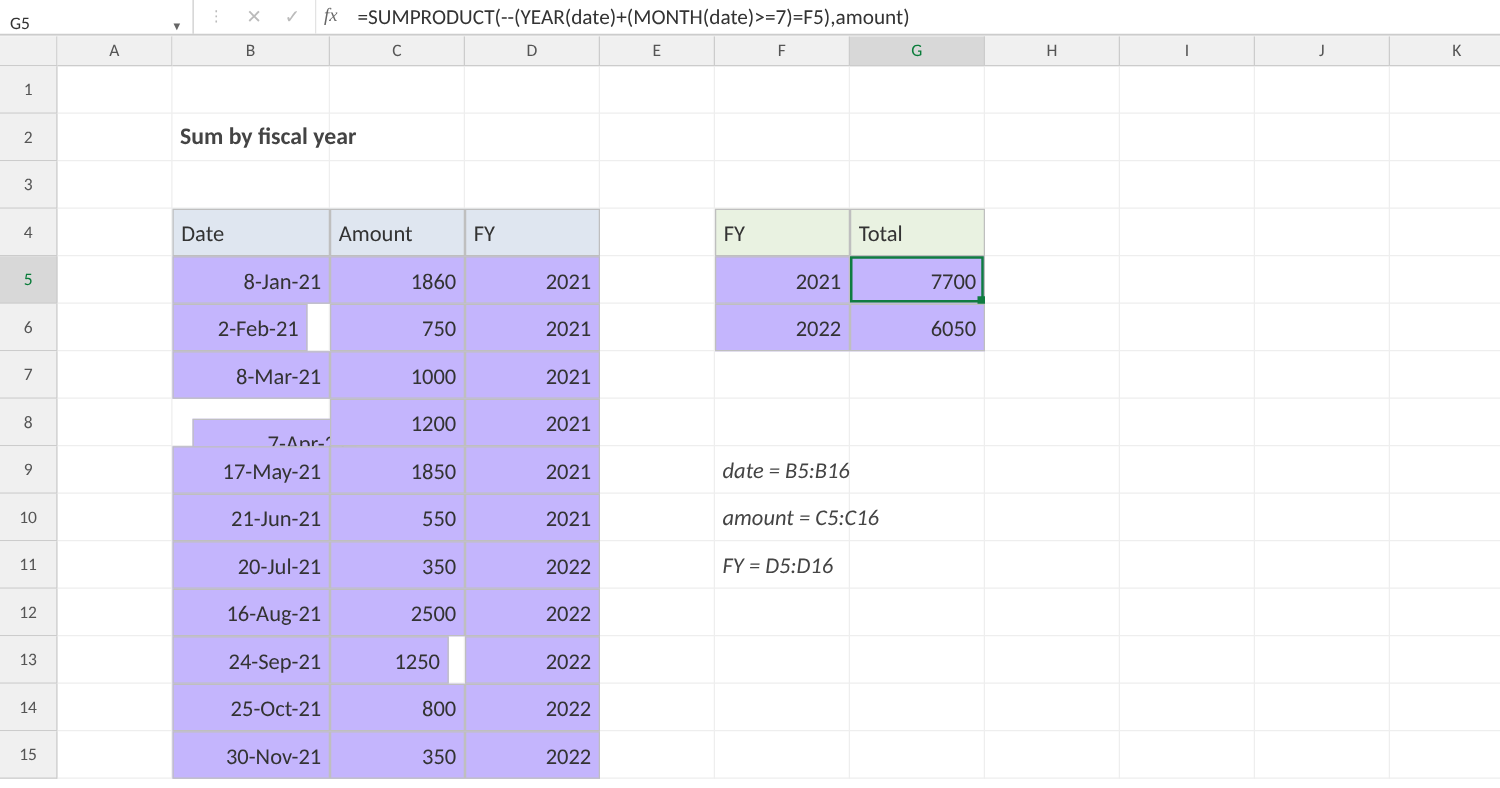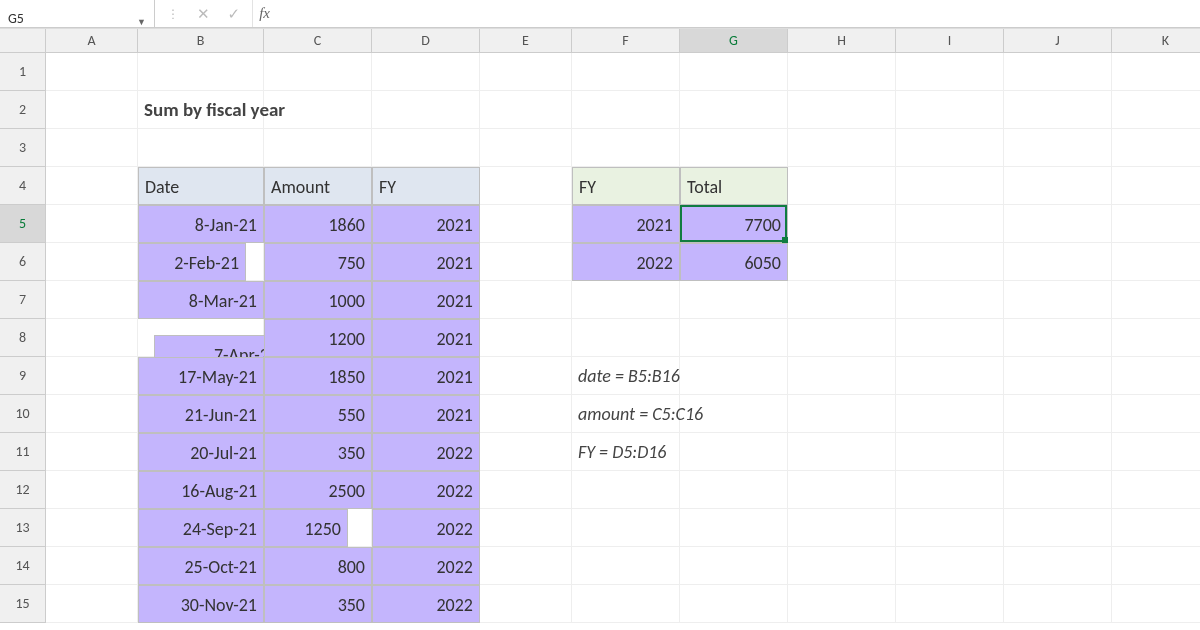--- a/index.html
+++ b/index.html
@@ -169,20 +169,23 @@
     <span>G5</span>
     <span class="name-box-dd">▼</span>
   </div>
   <div class="fb-btns">
     <span class="dots">⋮</span>
     <span style="color:#bbb;">✕</span>
     <span style="color:#bbb;">✓</span>
   </div>
   <div class="fx-label">
     <span>fx</span>
+  </div>
+  <div class="formula-input">
+    <span>=SUMPRODUCT(--(YEAR(date)+(MONTH(date)&gt;=7)=F5),amount)</span>
   </div>
 </div>
 
 <div class="grid-wrap">
   <div class="corner"></div>
   <div class="col-headers" id="colHeaders">
       <div class="col-h" style="width: 92px;">A</div>
       <div class="col-h" style="width: 126px;">B</div>
       <div class="col-h" style="width: 108px;">C</div>
       <div class="col-h" style="width: 108px;">D</div>
@@ -259,21 +262,21 @@
       <div class="cell tbl-cell r" style="left: 92px; top: 342px; width: 126px;">21-Jun-21</div>
       <div class="cell tbl-cell r" style="left: 218px; top: 342px; width: 108px;">550</div>
       <div class="cell tbl-cell r" style="left: 326px; top: 342px; width: 108px;">2021</div>
       <div class="cell tbl-cell r" style="left: 92px; top: 380px; width: 126px;">20-Jul-21</div>
       <div class="cell tbl-cell r" style="left: 218px; top: 380px; width: 108px;">350</div>
       <div class="cell tbl-cell r" style="left: 326px; top: 380px; width: 108px;">2022</div>
       <div class="cell tbl-cell r" style="left: 92px; top: 418px; width: 126px;">16-Aug-21</div>
       <div class="cell tbl-cell r" style="left: 218px; top: 418px; width: 108px;">2500</div>
       <div class="cell tbl-cell r" style="left: 326px; top: 418px; width: 108px;">2022</div>
       <div class="cell tbl-cell r" style="left: 92px; top: 456px; width: 126px;">24-Sep-21</div>
-      <div class="cell tbl-cell r" style="left: 218px; top: 456px; width: 84px;">1250</div>
+      <div class="cell tbl-cell r" style="left: 218px; top: 456px; width: 95px;">1250</div>
       <div class="cell tbl-cell r" style="left: 326px; top: 456px; width: 108px;">2022</div>
       <div class="cell tbl-cell r" style="left: 92px; top: 494px; width: 126px;">25-Oct-21</div>
       <div class="cell tbl-cell r" style="left: 218px; top: 494px; width: 108px;">800</div>
       <div class="cell tbl-cell r" style="left: 326px; top: 494px; width: 108px;">2022</div>
       <div class="cell tbl-cell r" style="left: 92px; top: 532px; width: 126px;">30-Nov-21</div>
       <div class="cell tbl-cell r" style="left: 218px; top: 532px; width: 108px;">350</div>
       <div class="cell tbl-cell r" style="left: 326px; top: 532px; width: 108px;">2022</div>
       <div class="cell hdr-green" style="left: 526px; top: 114px; width: 108px; text-align: left;">FY</div>
       <div class="cell hdr-green" style="left: 634px; top: 114px; width: 108px; text-align: left;">Total</div>
       <div class="cell tbl-cell r" style="left: 526px; top: 152px; width: 108px;">2021</div>

